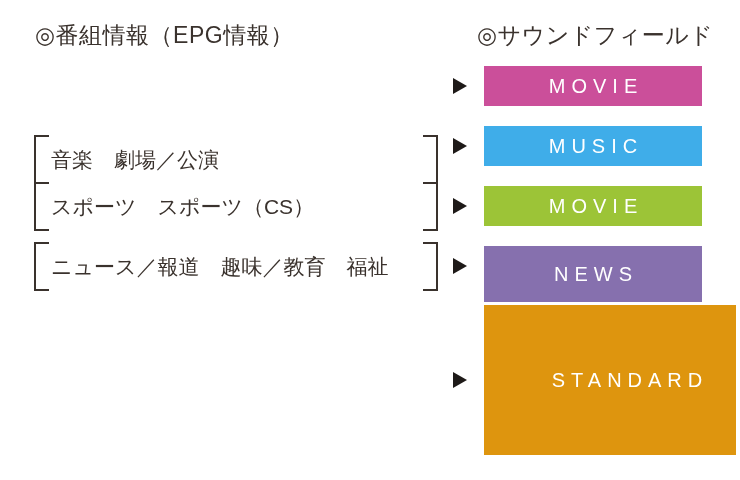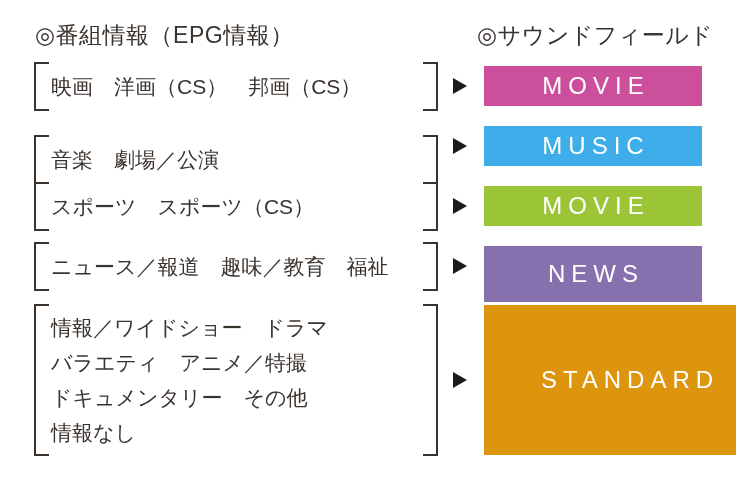--- a/index.html
+++ b/index.html
@@ -64,21 +64,21 @@
   }
 
   .badge {
     position: absolute;
     left: 484px;
     width: 218px;
     display: flex;
     align-items: center;
     justify-content: center;
     color: #ffffff;
-    font-size: 24px;
+    font-size: 20px;
     letter-spacing: 6px;
     text-indent: 6px;
     white-space: nowrap;
   }
 
   
   .g0 { top: 62px;  height: 49px; }
   .g1 { top: 135px; height: 49px; }
   .g2 { top: 182px; height: 49px; }
   .g3 { top: 242px; height: 49px; }
@@ -97,25 +97,20 @@
   .b4 { top: 305px; height: 150px; }
 </style>
 </head>
 <body>
 
 <div class="canvas">
 
   <div class="header header-right">◎サウンドフィールド</div>
   <div class="header header-left">◎番組情報（EPG情報）</div>
 
-  <div class="group g0">
-    <div class="bracket-l"></div>
-    <div class="bracket-r"></div>
-    <span class="group-text">映画　洋画（CS）　邦画（CS）</span>
-  </div>
   <div class="arrow a0"></div>
   <div class="badge b0" style="background-color: rgb(203, 79, 154);">
     <span>MOVIE</span>
   </div>
 
   <div class="group g1">
     <div class="bracket-l"></div>
     <div class="bracket-r"></div>
     <span class="group-text">音楽　劇場／公演</span>
   </div>
@@ -137,28 +132,18 @@
   <div class="group g3">
     <div class="bracket-l"></div>
     <div class="bracket-r"></div>
     <span class="group-text">ニュース／報道　趣味／教育　福祉</span>
   </div>
   <div class="arrow a3"></div>
   <div class="badge b3" style="background-color: rgb(134, 112, 174);">
     <span>NEWS</span>
   </div>
 
-  <div class="group g4">
-    <div class="bracket-l"></div>
-    <div class="bracket-r"></div>
-    <div class="group-lines">
-      <div class="line">情報／ワイドショー　ドラマ</div>
-      <div class="line">バラエティ　アニメ／特撮</div>
-      <div class="line">ドキュメンタリー　その他</div>
-      <div class="line">情報なし</div>
-    </div>
-  </div>
   <div class="arrow a4"></div>
   <div class="badge b4" style="background-color: rgb(222, 149, 14); padding-left: 34px;">
     <span>STANDARD</span>
   </div>
 
 </div>
 
 </body></html>

